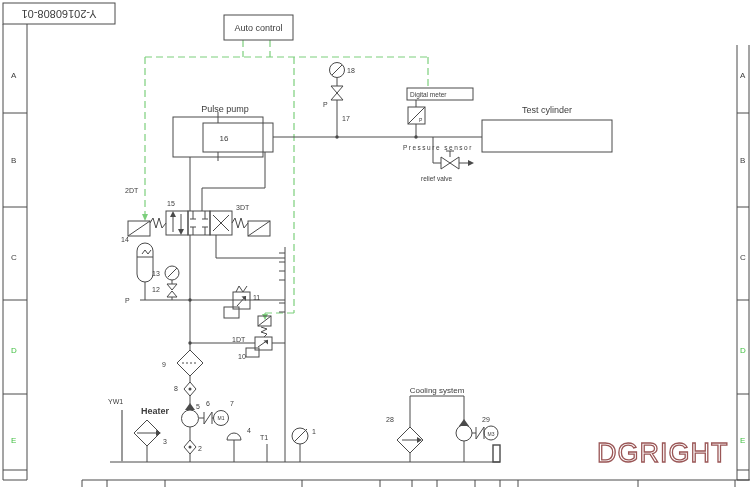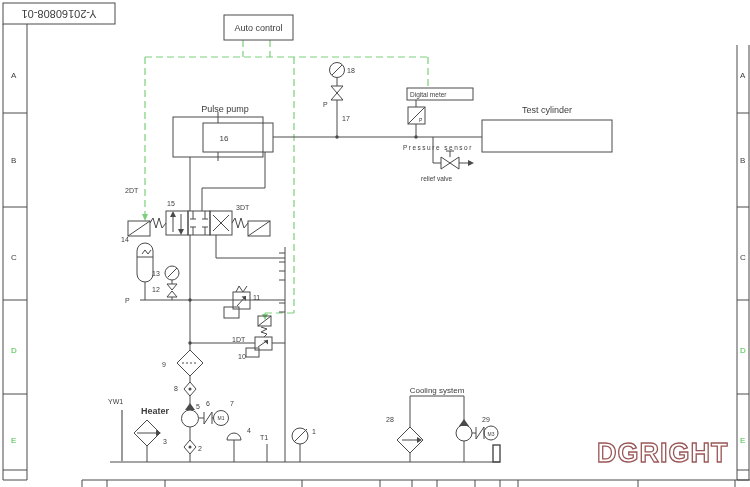--- a/index.html
+++ b/index.html
@@ -16,21 +16,21 @@
   .g{stroke:var(--green);fill:none;stroke-width:1.2;stroke-dasharray:7 4;}
   .ga{fill:var(--green);stroke:none;}
   .fl{fill:var(--line);stroke:none;}
   .dsh{stroke:var(--line);fill:none;stroke-width:1;stroke-dasharray:2 2;}
   .t5{font-size:5px;} .t65{font-size:6.5px;} .t7{font-size:7px;}
   .t8{font-size:8px;} .t9{font-size:9px;} .t11{font-size:11px;}
   .sp{letter-spacing:1.5px;}
   .rowlbl{font-size:8px;}
   .rowgreen{fill:var(--rowgreen);}
   #watermark{position:absolute;left:597px;top:438px;width:150px;height:34px;
-    font-size:27px;font-weight:bold;letter-spacing:1px;color:transparent;
+    font-size:27px;font-weight:normal;letter-spacing:1px;color:transparent;
     -webkit-text-stroke:1.3px var(--wm);font-family:"Liberation Sans", sans-serif;}
 </style>
 </head>
 <body>
 
 <div id="stage">
 <svg width="750" height="487" viewBox="0 0 750 487">
 
   <g>
     <rect x="3" y="3" width="112" height="21" class="k"></rect>

